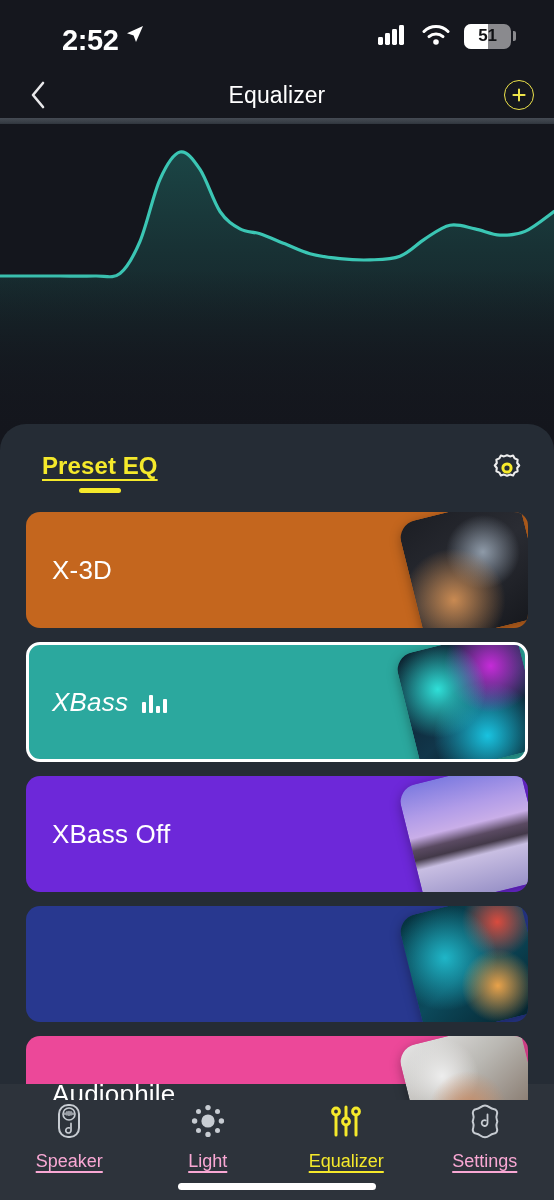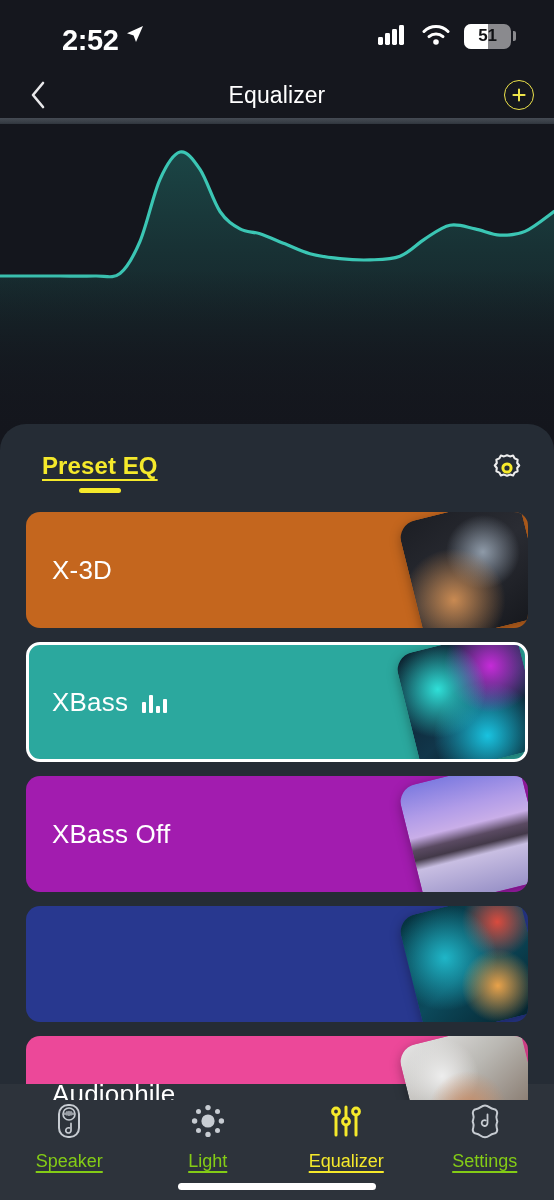--- a/index.html
+++ b/index.html
@@ -108,21 +108,21 @@
     overflow:hidden; cursor:pointer; display:flex; align-items:center;text-align:center;
   }
   .card.selected{
     border:3px solid #ffffff; height:120px;
   }
   .card-label{
     position:relative; z-index:3; color:#fff;
     font-size:26px; font-weight:500; letter-spacing:0.2px;
     padding-left:26px; display:flex; align-items:center; gap:14px;
   }
-  .card.selected .card-label{ padding-left:23px; }
+  .card.selected .card-label{ padding-left:23px;font-style:italic; }
   .eq-bars{ display:flex; align-items:flex-end; gap:3px; height:22px; }
   .eq-bars i{ display:block; width:4px; background:#fff; border-radius:1px; }
 
   
   .thumb{
     position:absolute; right:-6px; top:50%;
     width:124px; height:124px;
     transform:translateY(-50%) rotate(-14deg);
     border-radius:18px; overflow:hidden; z-index:2;
     box-shadow:0 3px 12px rgba(0,0,0,0.35);
@@ -133,21 +133,21 @@
   .tabbar{
     position:absolute; bottom:0; left:0; width:554px; height:116px;
     background:#2D333B;
     display:flex; align-items:flex-start; padding-top:16px;
   }
   .tabitem{
     flex:1; display:flex; flex-direction:column; align-items:center; gap:9px;
     cursor:pointer;
   }
   .tabitem .lbl{
-    font-size:18px; color:#84cc16; text-decoration:underline;
+    font-size:18px; color:#f9a8d4; text-decoration:underline;
     text-underline-offset:4px; text-decoration-thickness:1.5px;
   }
   .tabitem.active .lbl{ color:#F5E92B; }
   .home-ind{
     position:absolute; bottom:10px; left:50%; transform:translateX(-50%);
     width:198px; height:7px; border-radius:4px; background:#fff;
   }
 </style>
 </head>
 <body>
@@ -249,21 +249,21 @@
             <i style="height: 11px;"></i>
             <i style="height: 18px;"></i>
             <i style="height: 7px;"></i>
             <i style="height: 14px;"></i>
           </span>
         </div>
         <div class="thumb">
           <div style="background: radial-gradient(circle at 28% 34%, rgb(47, 224, 216) 0%, rgba(47, 224, 216, 0) 40%), radial-gradient(circle at 74% 26%, rgb(197, 43, 216) 0%, rgba(197, 43, 216, 0) 36%), radial-gradient(circle at 58% 80%, rgb(25, 195, 224) 0%, rgba(25, 195, 224, 0) 44%), linear-gradient(150deg, rgb(11, 26, 40) 0%, rgb(17, 54, 74) 55%, rgb(6, 16, 24) 100%);"></div>
         </div>
       </div>
-      <div class="card" style="background: #a21caf;">
+      <div class="card" style="background: #6d28d9;">
         <div class="card-label">
           <span>XBass Off</span>
         </div>
         <div class="thumb">
           <div style="background: linear-gradient(rgb(126, 123, 224) 0%, rgb(177, 156, 232) 26%, rgb(201, 174, 232) 42%, rgb(90, 74, 98) 52%, rgb(67, 57, 73) 60%, rgb(200, 190, 226) 68%, rgb(154, 147, 200) 100%);"></div>
         </div>
       </div>
       <div class="card" style="background: rgb(40, 56, 143);">
         <div class="thumb">
           <div style="background: radial-gradient(circle at 66% 72%, rgb(233, 162, 74) 0%, rgba(233, 162, 74, 0) 30%), radial-gradient(circle at 30% 40%, rgb(31, 182, 200) 0%, rgba(31, 182, 200, 0) 46%), radial-gradient(circle at 78% 22%, rgb(217, 75, 62) 0%, rgba(217, 75, 62, 0) 26%), linear-gradient(150deg, rgb(6, 50, 62) 0%, rgb(12, 74, 92) 50%, rgb(5, 32, 42) 100%);"></div>

